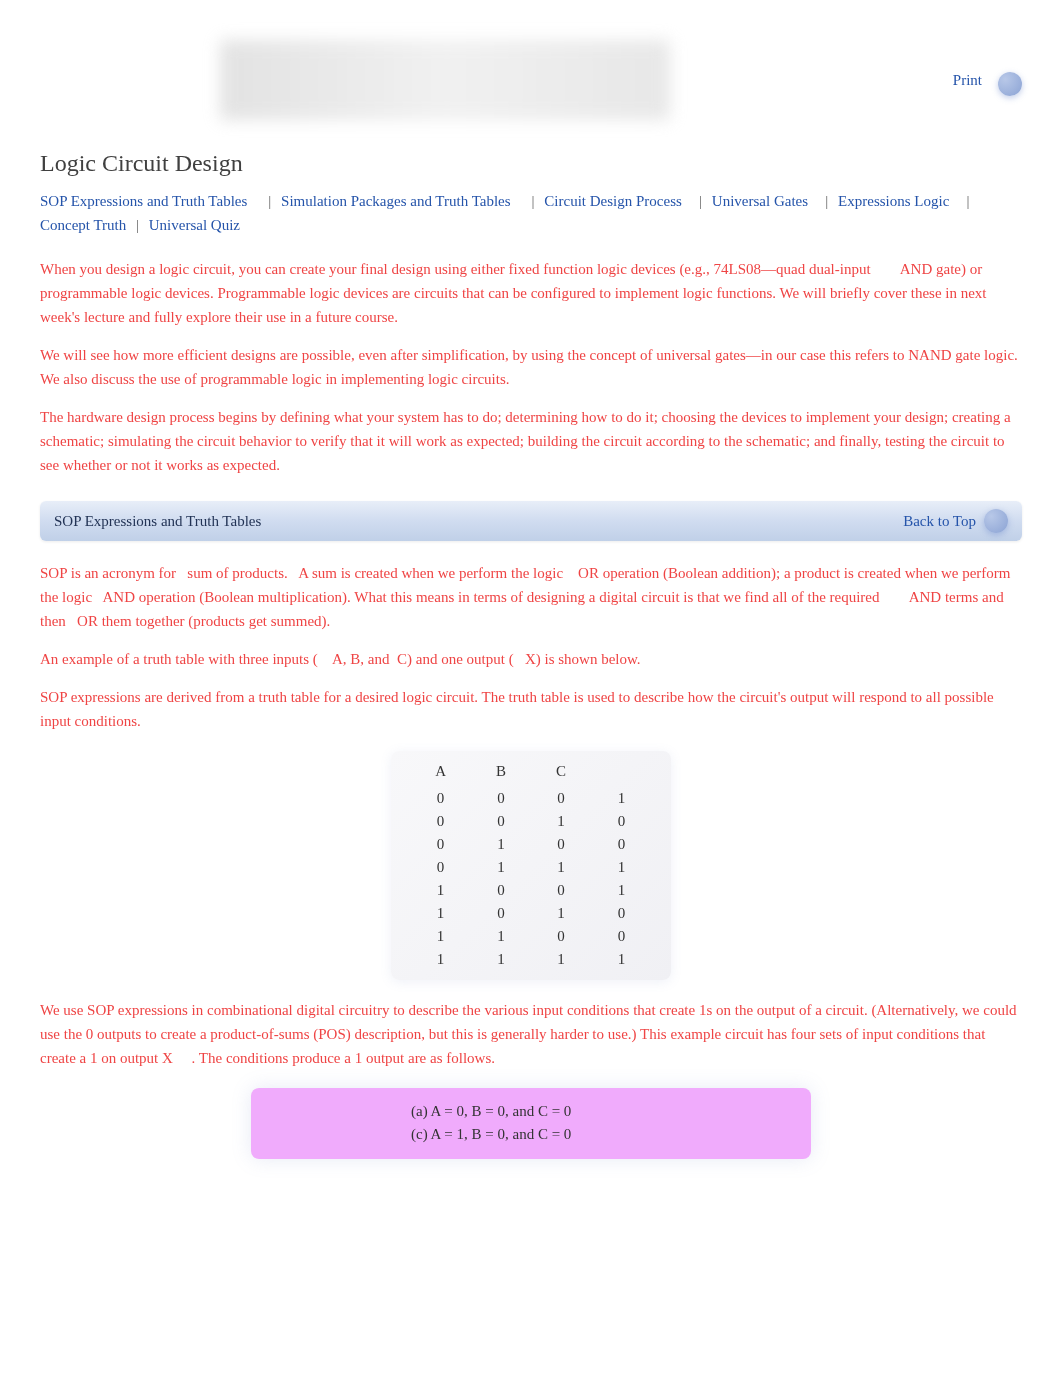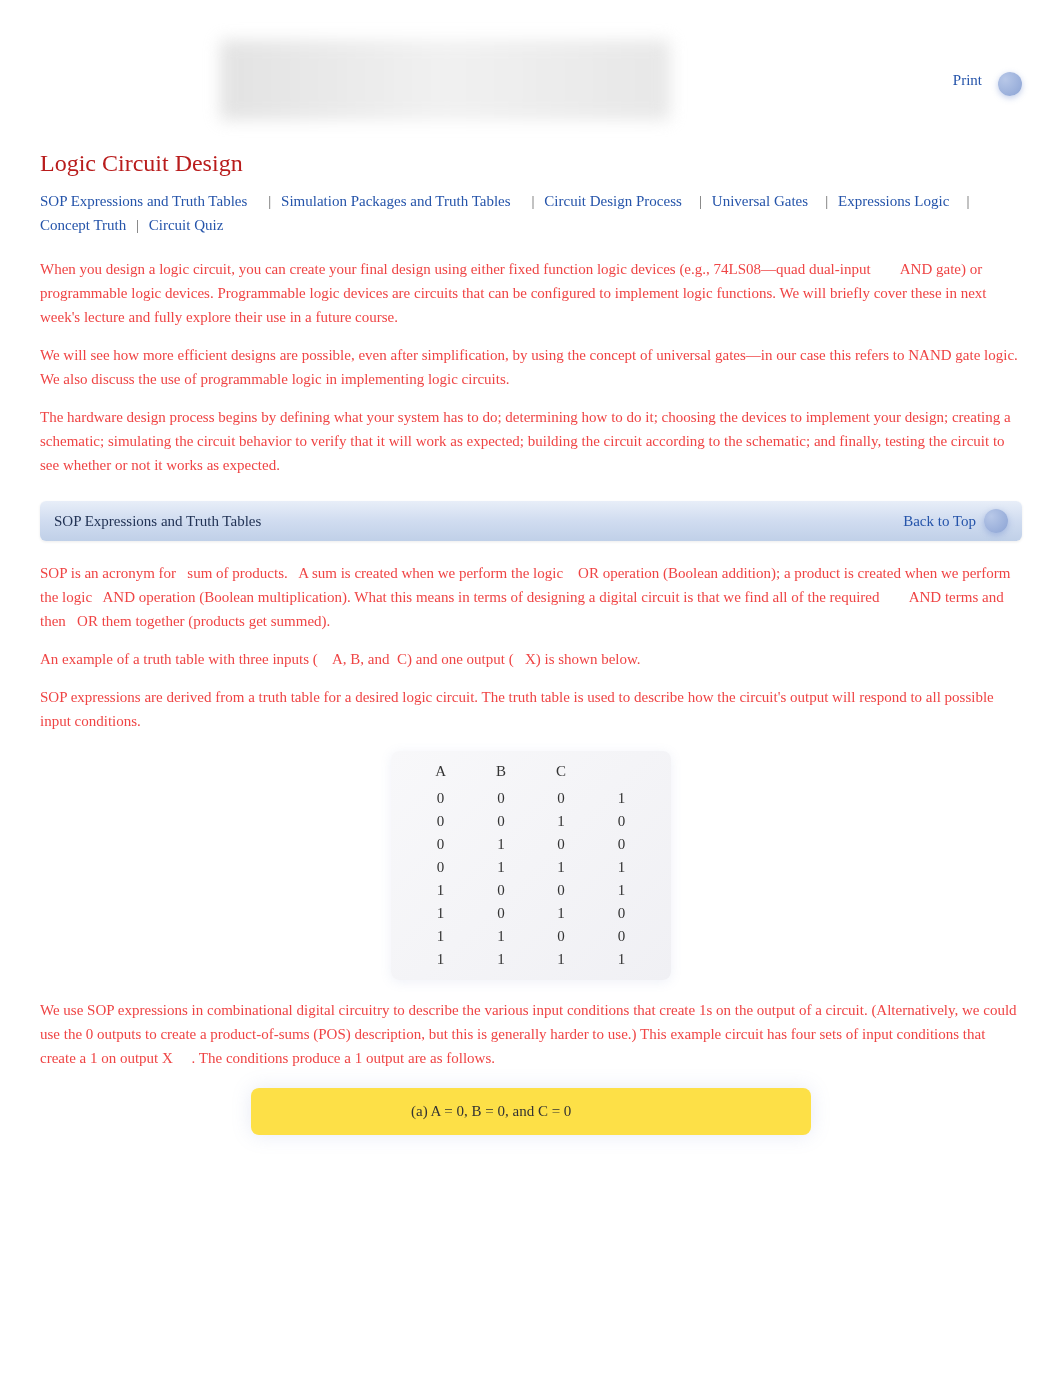--- a/index.html
+++ b/index.html
@@ -39,21 +39,21 @@
     .print-icon-circle {
       width: 24px;
       height: 24px;
       border-radius: 50%;
       background: radial-gradient(circle at 30% 30%, #b8c8e8, #8ba3d4);
       box-shadow: 0 2px 6px rgba(100,130,200,0.4);
     }
     h1 {
       font-weight: normal;
       font-size: 24px;
-      color: #b91c1c;
+      color: #404040;
       margin-bottom: 12px;
     }
     .nav-links {
       font-size: 15px;
       line-height: 1.6;
       margin-bottom: 20px;
     }
     .nav-links a {
       color: #2554aa;
       text-decoration: none;
@@ -112,21 +112,21 @@
     .truth-table th {
       font-weight: normal;
       padding-bottom: 6px;
     }
     .truth-table th.x-col {
       visibility: hidden;
     }
     .condition-box {
       width: 480px;
       margin: 18px auto 0;
-      background: #fde047;
+      background: #f0abfc;
       border-radius: 8px;
       box-shadow: 0 0 20px rgba(120,140,200,0.18);
       padding: 12px 40px;
       text-align: center;
     }
     .condition-box div {
       font-size: 15px;
       line-height: 1.55;
       color: #333;
       text-align: left;
@@ -152,21 +152,21 @@
   <a>Simulation Packages and Truth Tables</a>
   <span class="nav-sep"> &nbsp;&nbsp; | </span>
   <a>Circuit Design Process</a>
   <span class="nav-sep"> &nbsp; | </span>
   <a>Universal Gates</a>
   <span class="nav-sep"> &nbsp; | </span>
   <a>Expressions Logic</a>
   <span class="nav-sep"> &nbsp; | </span>
   <a>Concept Truth</a>
   <span class="nav-sep"> | </span>
-  <a>Circuit Quiz</a>
+  <a>Universal Quiz</a>
 </div>
 
 <div class="content">
   <p>When you design a logic circuit, you can create your final design using either fixed function logic devices (e.g., 74LS08—quad dual-input &nbsp;&nbsp;&nbsp;&nbsp;&nbsp;&nbsp; AND gate) or programmable logic devices. Programmable logic devices are circuits that can be configured to implement logic functions. We will briefly cover these in next week's lecture and fully explore their use in a future course.</p>
   <p>We will see how more efficient designs are possible, even after simplification, by using the concept of universal gates—in our case this refers to NAND gate logic. We also discuss the use of programmable logic in implementing logic circuits.</p>
   <p>The hardware design process begins by defining what your system has to do; determining how to do it; choosing the devices to implement your design; creating a schematic; simulating the circuit behavior to verify that it will work as expected; building the circuit according to the schematic; and finally, testing the circuit to see whether or not it works as expected.</p>
 </div>
 
 <div class="section-bar">
   <span class="section-title">SOP Expressions and Truth Tables</span>
@@ -242,13 +242,14 @@
       </tr>
     </tbody>
 </table>
 
 <div class="content">
   <p>We use SOP expressions in combinational digital circuitry to describe the various input conditions that create 1s on the output of a circuit. (Alternatively, we could use the 0 outputs to create a product-of-sums (POS) description, but this is generally harder to use.) This example circuit has four sets of input conditions that create a 1 on output X &nbsp;&nbsp;&nbsp; . The conditions produce a 1 output are as follows.</p>
 </div>
 
 <div class="condition-box">
   <div>(a)  A = 0,  B = 0, and   C = 0</div>
+  <div>(c)  A = 1,  B = 0, and   C = 0</div>
 </div>
 
 </body></html>

